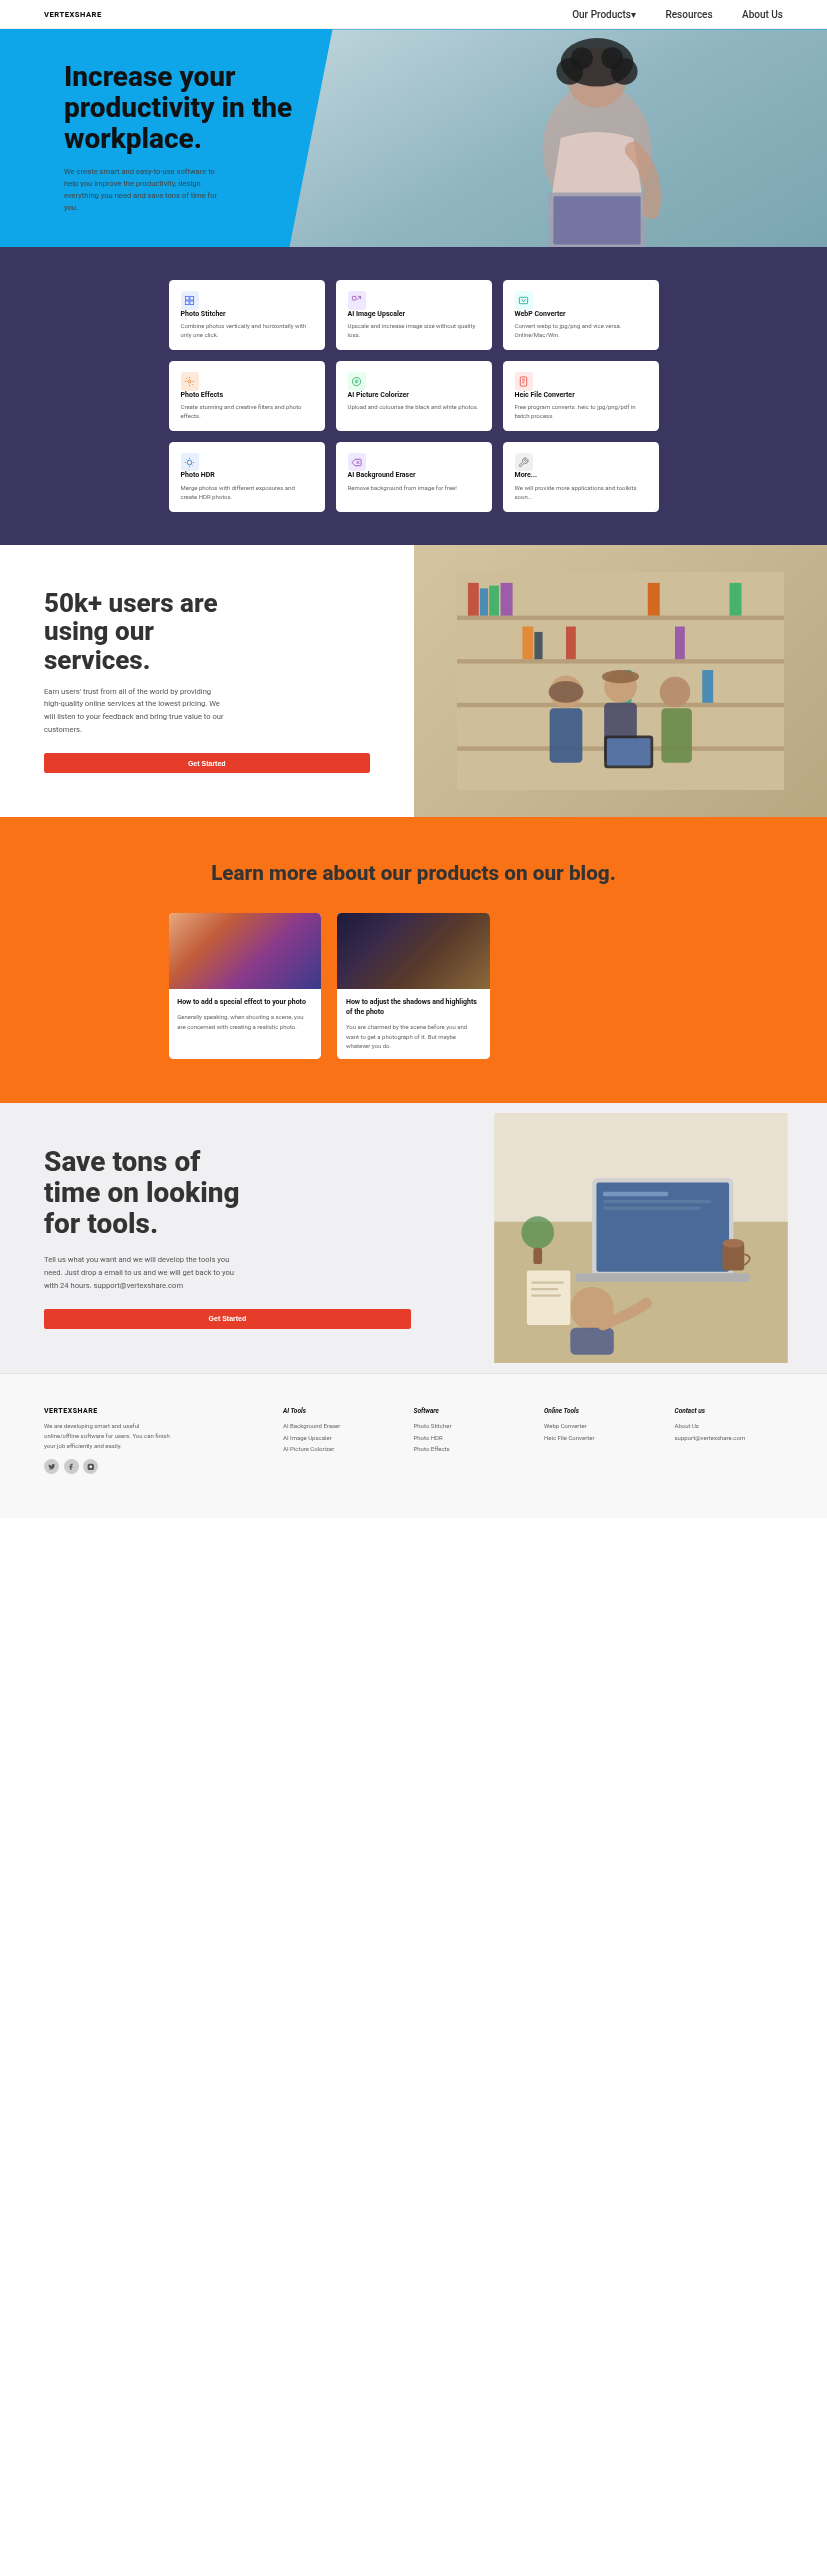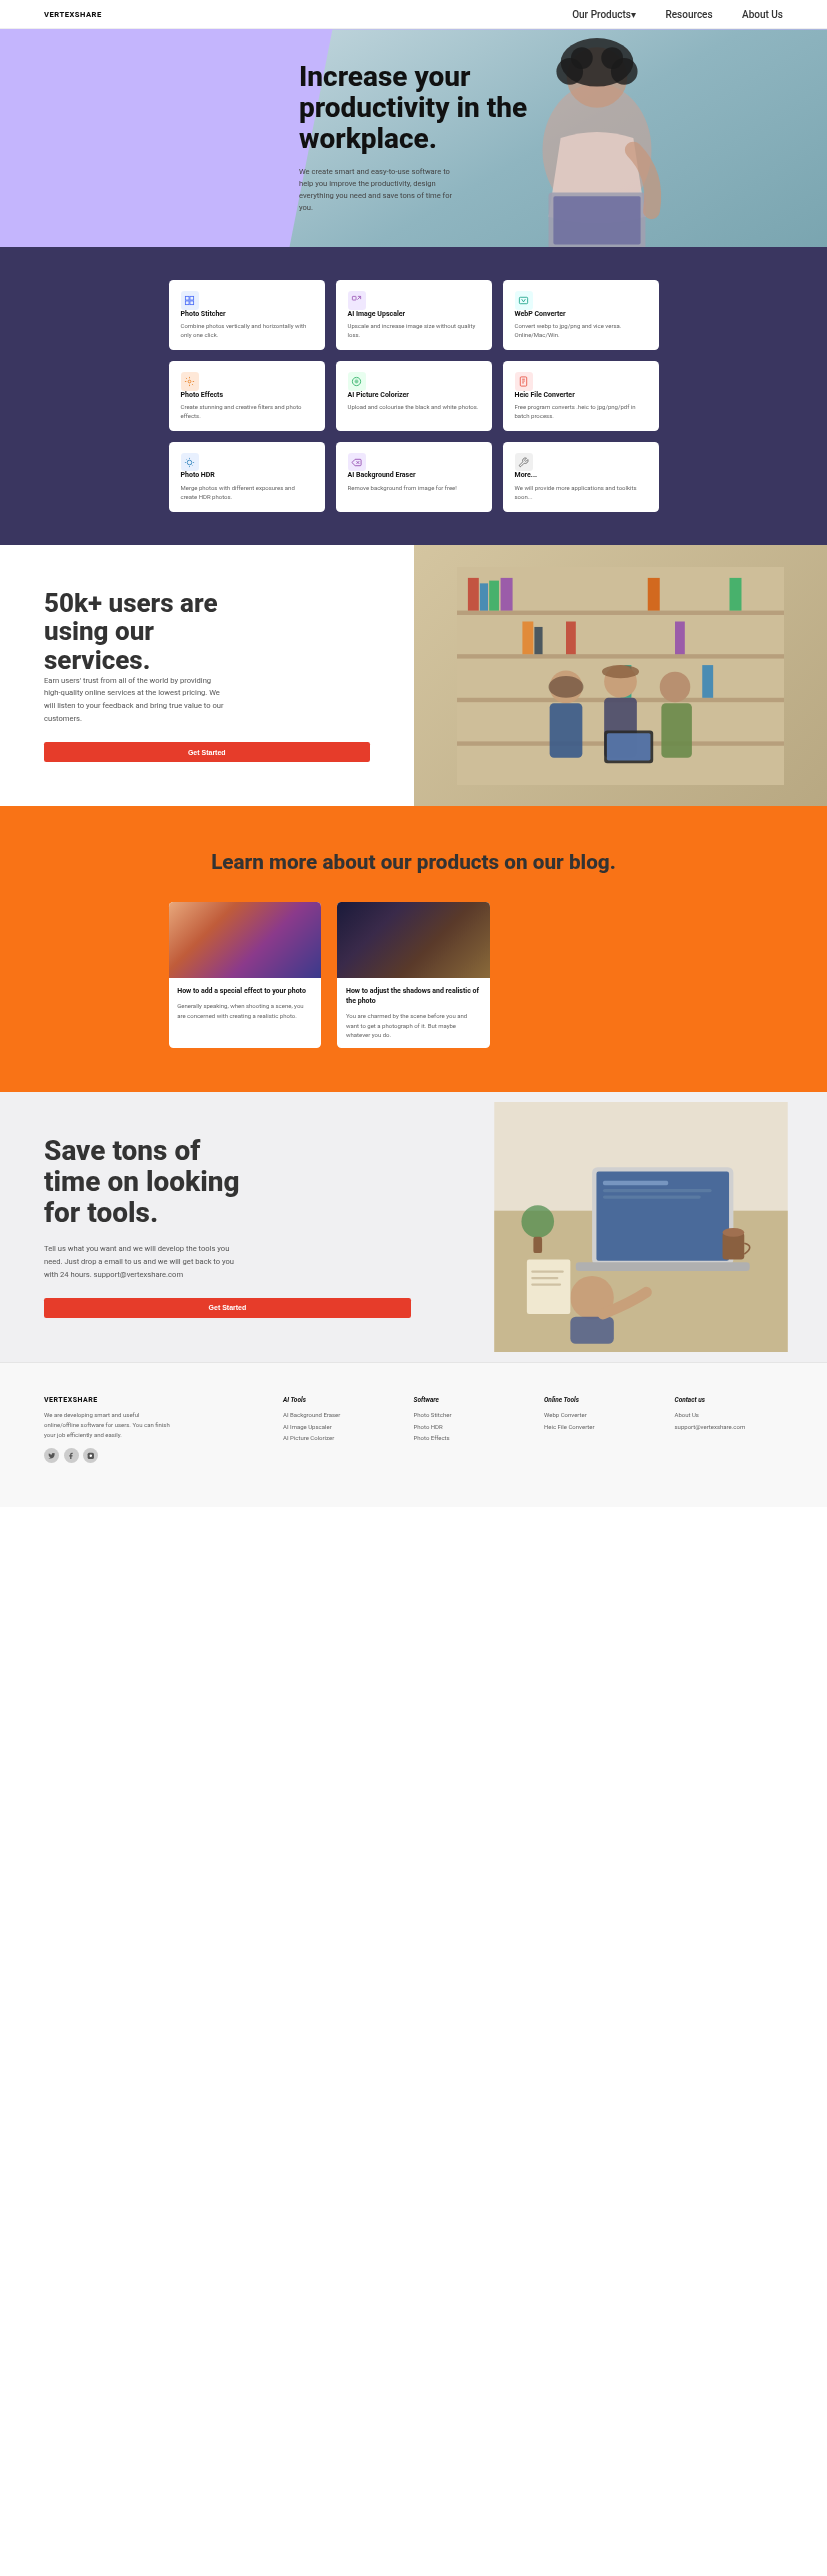--- a/index.html
+++ b/index.html
@@ -10,22 +10,22 @@
       display: flex; align-items: center; justify-content: space-between;
       padding: 8.7px 44px; background: #fff; border-bottom: 0.5px solid #eee;
       position: sticky; top: 0; z-index: 100;
     }
     .navbar-logo { font-weight: 800; font-size: 7.6px; letter-spacing: 0.5px; color: #111; }
     .navbar-links { display: flex; gap: 17.4px; align-items: center; }
     .navbar-links a { text-decoration: none; color: #333; font-size: 10px; font-weight: 500; margin-left: 12px; }
 
     
     .hero {
-      display: flex; align-items: center; justify-content: center;
-      background: #c4b5fd; min-height: 207px; padding: 33px 20px;
+      display: flex; align-items: center; justify-content: flex-start;
+      background: #0ea5e9; min-height: 207px; padding: 33px 64px;
       position: relative; overflow: hidden;
     }
     .hero-text { max-width: 229px; z-index: 2; }
     .hero-title { font-size: 28px; font-weight: 800; line-height: 1.1; color: #111; margin-bottom: 11px; }
     .hero-desc { font-size: 7.6px; color: #444; line-height: 1.6; max-width: 163px; }
 
     
     .products-section {
       background: #3a3660; padding: 33px 44px;
     }
@@ -38,21 +38,21 @@
     .product-name { font-size: 7px; font-weight: 700; color: #111; margin-bottom: 3.3px; }
     .product-desc { font-size: 6px; color: #666; line-height: 1.5; }
 
     
     .social-proof {
       display: flex; align-items: stretch; min-height: 218px; background: #fff;
     }
     .social-proof-text {
       flex: 1; padding: 44px 44px; display: flex; flex-direction: column; justify-content: center;
     }
-    .social-proof-title { font-size: 26px; font-weight: 800; line-height: 1.1; max-width: 207px; }
+    .social-proof-title { font-size: 26px; font-weight: 800; line-height: 1.1; margin-bottom: 11px; max-width: 207px; }
     .social-proof-desc { font-size: 7.6px; color: #555; line-height: 1.7; max-width: 185px; margin-bottom: 16.3px; }
     .btn-primary {
       display: inline-block; background: #e63c2a; color: #fff; padding: 6.5px 15.2px;
       border-radius: 2.2px; font-size: 7px; font-weight: 600; border: none; cursor: pointer; text-decoration: none;
     }
     .social-proof-image {
       flex: 0 0 50%; background: linear-gradient(135deg, #d4c5a0 0%, #b8a882 100%);
       min-height: 218px; overflow: hidden; display: flex; align-items: center; justify-content: center;
     }
 
@@ -326,21 +326,21 @@
       <div class="blog-content">
         <div class="blog-card-title">How to add a special effect to your photo</div>
         <div class="blog-card-desc">Generally speaking, when shooting a scene, you are concerned with creating a realistic photo.</div>
       </div>
     </div>
 
 
     <div class="blog-card">
       <div class="blog-img-placeholder blog-night"></div>
       <div class="blog-content">
-        <div class="blog-card-title">How to adjust the shadows and realistic of the photo</div>
+        <div class="blog-card-title">How to adjust the shadows and highlights of the photo</div>
         <div class="blog-card-desc">You are charmed by the scene before you and want to get a photograph of it. But maybe whatever you do.</div>
       </div>
     </div>
   </div>
 </section>
 
 <section class="cta-section">
   <div class="cta-text">
     <h2 class="cta-title">Save tons of time on looking for tools.</h2>
     <p class="cta-desc">Tell us what you want and we will develop the tools you need. Just drop a email to us and we will get back to you with 24 hours. support@vertexshare.com</p>

